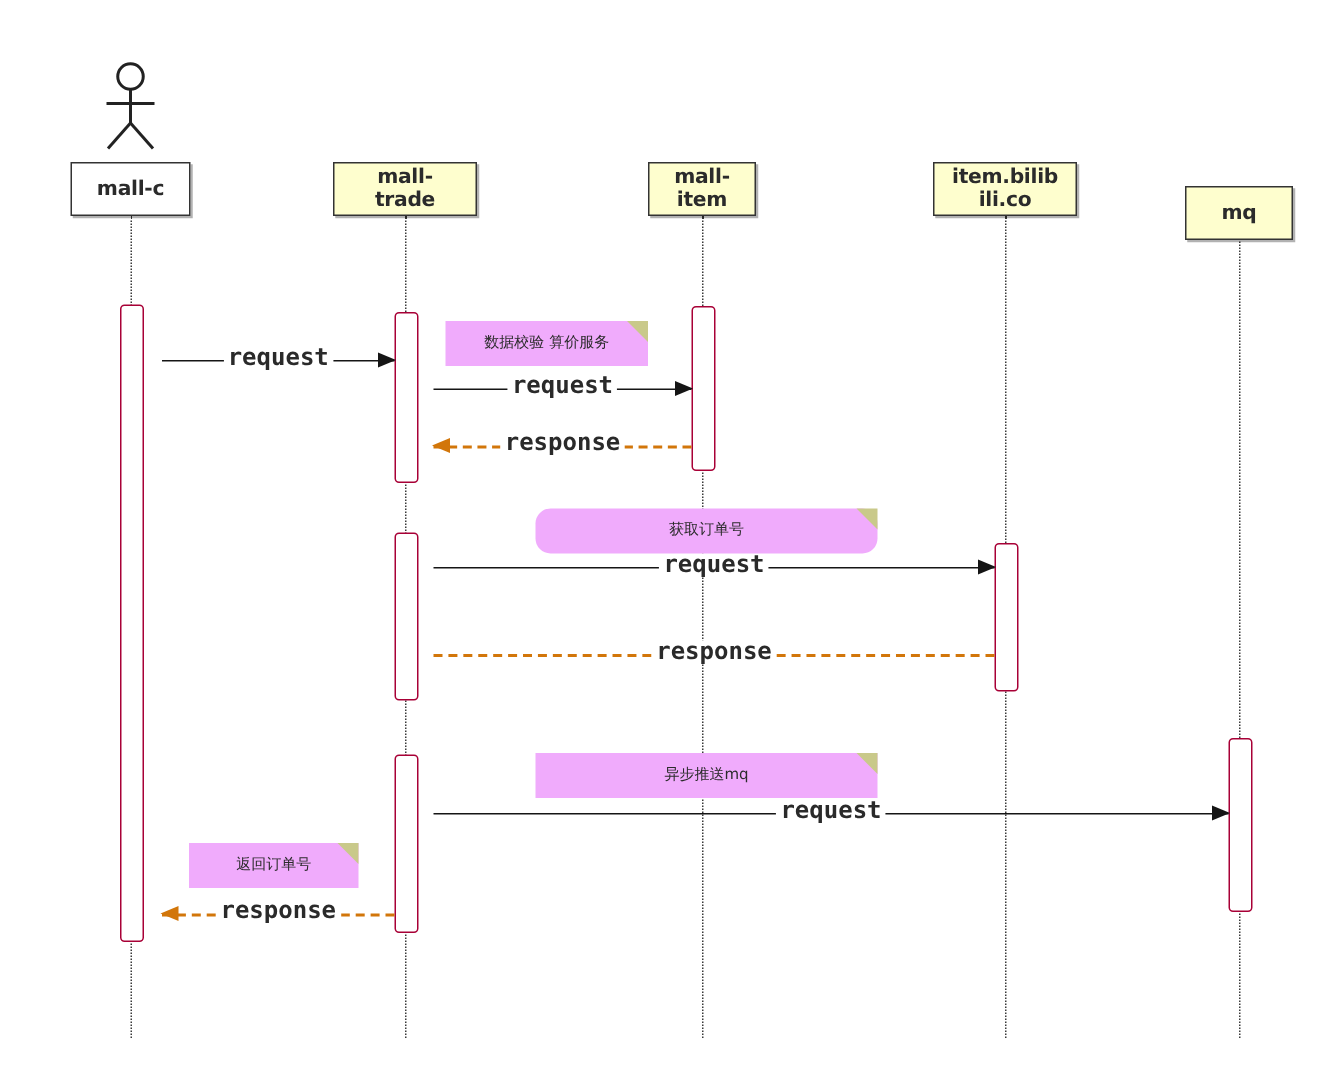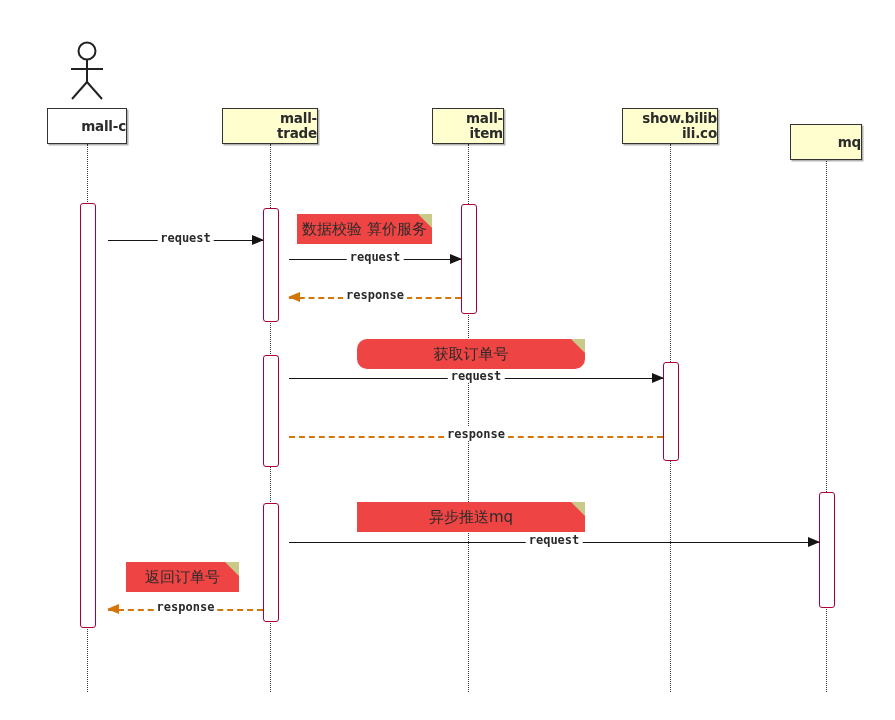--- a/index.html
+++ b/index.html
@@ -27,21 +27,21 @@
   
   .participant-box {
     position: absolute;
     box-sizing: border-box;
     border: 1.6px solid #333333;
     background: #fefece;
     color: #2b2b2b;
     font-size: 13.5px;
     font-weight: bold;
     line-height: 15px;
-    text-align: right;
+    text-align: center;
     display: flex;
     align-items: center;
     justify-content: center;
     box-shadow: 1.5px 1.5px 0 rgba(0,0,0,0.30);
     letter-spacing: -0.2px;
   }
   .participant-box.white-head {
     background: #ffffff;
   }
   .participant-label {
@@ -103,34 +103,34 @@
     border-right: 12px solid #D2760A;
   }
   .msg .msg-label {
     position: absolute;
     top: -9px;
     left: 50%;
     transform: translateX(-50%);
     background: #ffffff;
     padding: 0 3px;
     font-family: "DejaVu Sans Mono", monospace;
-    font-size: 12px;
+    font-size: 16px;
     font-weight: bold;
     color: #2a2a2a;
     white-space: nowrap;
     line-height: 14px;
   }
 
   
   .note {
     position: absolute;
     box-sizing: border-box;
-    background: #ef4444;
+    background: #f0abfc;
     color: #2b2b2b;
-    font-size: 15px;
+    font-size: 10px;
     line-height: 16px;
     display: flex;
     align-items: center;
     justify-content: center;
     text-align: center;
   }
   .note .note-text {
     display: block;
     padding: 0 8px;
     white-space: nowrap;
@@ -171,21 +171,21 @@
   </div>
   <div class="participant-box" style="left:222px; top:108px; width:96px; height:36px;">
     <span class="participant-label">mall-
 trade</span>
   </div>
   <div class="participant-box" style="left:432px; top:108px; width:72px; height:36px;">
     <span class="participant-label">mall-
 item</span>
   </div>
   <div class="participant-box" style="left:622px; top:108px; width:96px; height:36px;">
-    <span class="participant-label">show.bilib
+    <span class="participant-label">item.bilib
 ili.co</span>
   </div>
   <div class="participant-box" style="left:790px; top:124px; width:72px; height:36px;">
     <span class="participant-label">mq</span>
   </div>
 
   <div class="activation" style="left:80px;  top:203px; width:16px; height:425px;"></div>
   <div class="activation" style="left:263px; top:208px; width:16px; height:114px;"></div>
   <div class="activation" style="left:263px; top:355px; width:16px; height:112px;"></div>
   <div class="activation" style="left:263px; top:503px; width:16px; height:119px;"></div>

